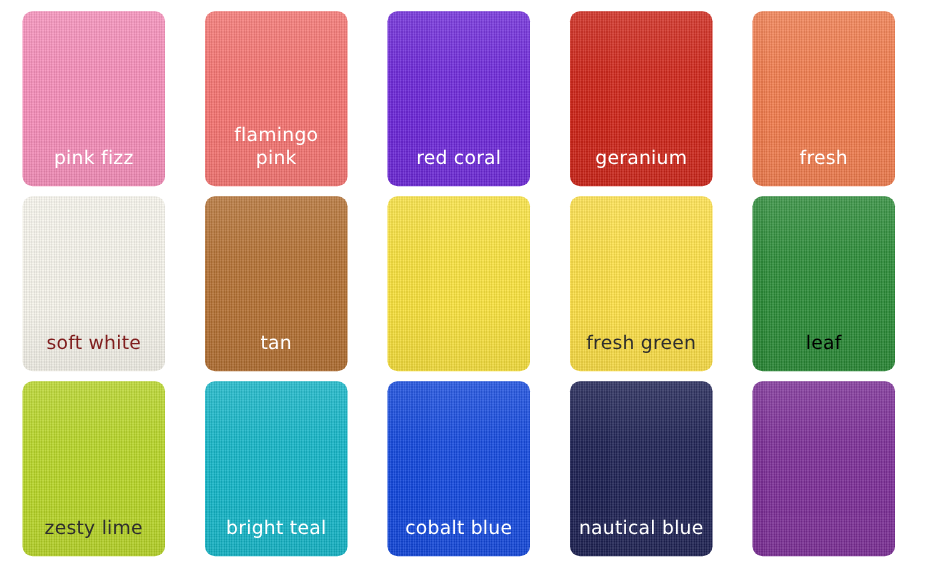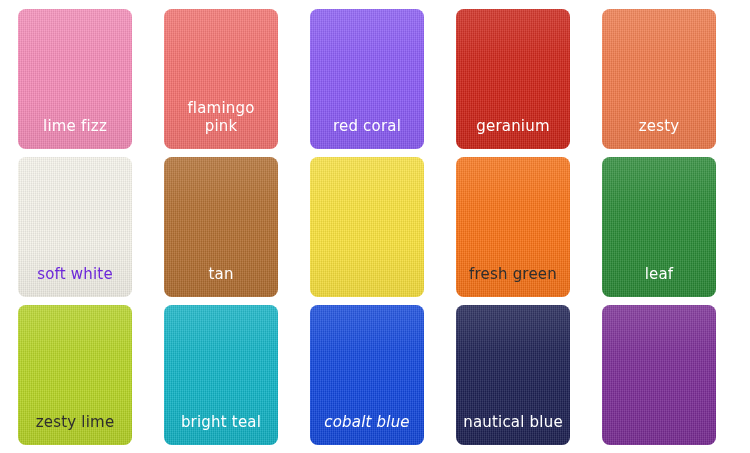--- a/index.html
+++ b/index.html
@@ -94,81 +94,81 @@
   .label-light { color: #ffffff; }
   .label-dark  { color: #2e2e2e; }
 </style>
 </head>
 <body>
 
 <div id="swatch-grid">
     <div class="swatch" style="background-color: rgb(245, 140, 184);">
       <div class="tex-weave"></div>
       <div class="tex-sheen"></div>
-      <div class="swatch-label label-light" style="color: rgb(255, 255, 255);">lime fizz</div>
+      <div class="swatch-label label-light" style="color: rgb(255, 255, 255);">pink fizz</div>
     </div>
     <div class="swatch" style="background-color: rgb(244, 114, 111);">
       <div class="tex-weave"></div>
       <div class="tex-sheen"></div>
       <div class="swatch-label label-light" style="color: rgb(255, 255, 255);">flamingo
 pink</div>
     </div>
-    <div class="swatch" style="background-color: #8b5cf6;">
+    <div class="swatch" style="background-color: #6d28d9;">
       <div class="tex-weave"></div>
       <div class="tex-sheen"></div>
       <div class="swatch-label label-light" style="color: rgb(255, 255, 255);">red coral</div>
     </div>
     <div class="swatch" style="background-color: rgb(206, 36, 24);">
       <div class="tex-weave"></div>
       <div class="tex-sheen"></div>
       <div class="swatch-label label-light" style="color: rgb(255, 255, 255);">geranium</div>
     </div>
     <div class="swatch" style="background-color: rgb(240, 123, 76);">
       <div class="tex-weave"></div>
       <div class="tex-sheen"></div>
-      <div class="swatch-label label-light" style="color: rgb(255, 255, 255);">zesty</div>
+      <div class="swatch-label label-light" style="color: rgb(255, 255, 255);">fresh</div>
     </div>
     <div class="swatch" style="background-color: rgb(245, 243, 234);">
       <div class="tex-weave"></div>
       <div class="tex-sheen"></div>
-      <div class="swatch-label label-dark" style="color: #6d28d9;">soft white</div>
+      <div class="swatch-label label-dark" style="color: #7f1d1d;">soft white</div>
     </div>
     <div class="swatch" style="background-color: rgb(179, 111, 49);">
       <div class="tex-weave"></div>
       <div class="tex-sheen"></div>
       <div class="swatch-label label-light" style="color: rgb(255, 255, 255);">tan</div>
     </div>
     <div class="swatch" style="background-color: rgb(249, 226, 61);">
       <div class="tex-weave"></div>
       <div class="tex-sheen"></div>
     </div>
-    <div class="swatch" style="background-color: #f97316;">
+    <div class="swatch" style="background-color: #fde047;">
       <div class="tex-weave"></div>
       <div class="tex-sheen"></div>
       <div class="swatch-label label-dark" style="color: rgb(46, 46, 46);">fresh green</div>
     </div>
     <div class="swatch" style="background-color: rgb(42, 138, 54);">
       <div class="tex-weave"></div>
       <div class="tex-sheen"></div>
-      <div class="swatch-label label-light" style="color: #ffffff;">leaf</div>
+      <div class="swatch-label label-light" style="color: #000000;">leaf</div>
     </div>
     <div class="swatch" style="background-color: rgb(182, 212, 37);">
       <div class="tex-weave"></div>
       <div class="tex-sheen"></div>
       <div class="swatch-label label-dark" style="color: rgb(46, 46, 46);">zesty lime</div>
     </div>
     <div class="swatch" style="background-color: rgb(18, 180, 198);">
       <div class="tex-weave"></div>
       <div class="tex-sheen"></div>
       <div class="swatch-label label-light" style="color: rgb(255, 255, 255);">bright teal</div>
     </div>
     <div class="swatch" style="background-color: rgb(19, 72, 221);">
       <div class="tex-weave"></div>
       <div class="tex-sheen"></div>
-      <div class="swatch-label label-light" style="color: rgb(255, 255, 255); font-style: italic;">cobalt blue</div>
+      <div class="swatch-label label-light" style="color: rgb(255, 255, 255);">cobalt blue</div>
     </div>
     <div class="swatch" style="background-color: rgb(29, 33, 83);">
       <div class="tex-weave"></div>
       <div class="tex-sheen"></div>
       <div class="swatch-label label-light" style="color: rgb(255, 255, 255);">nautical blue</div>
     </div>
     <div class="swatch" style="background-color: rgb(123, 45, 150);">
       <div class="tex-weave"></div>
       <div class="tex-sheen"></div>
     </div>

